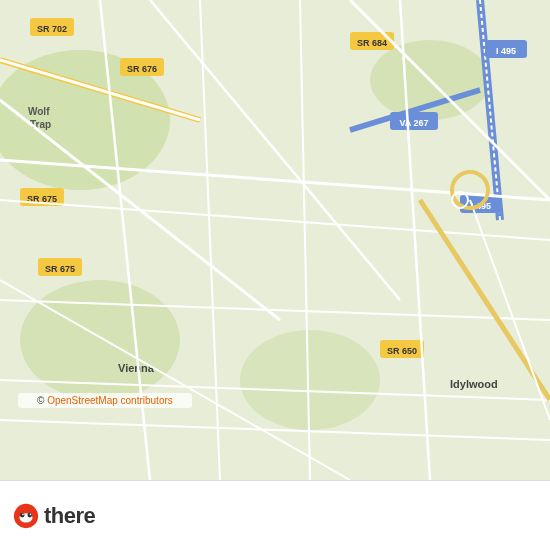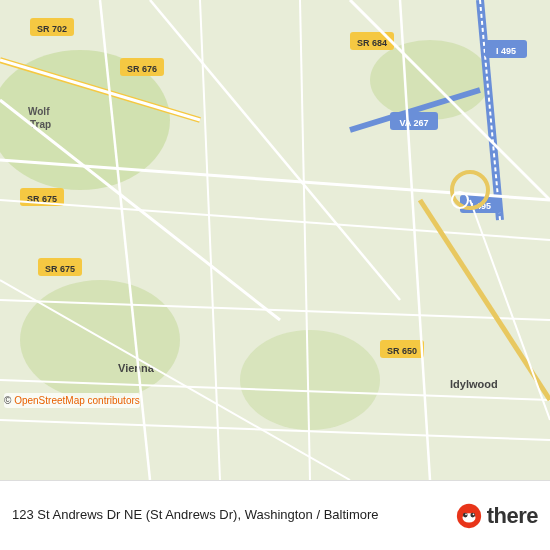--- a/index.html
+++ b/index.html
@@ -75,25 +75,25 @@
       font-size: 13px;
       color: #222;
       font-weight: 500;
       max-width: 380px;
       line-height: 1.4;
     }
 
     #copyright {
       position: absolute;
       bottom: 72px;
-      left: 4px;
+      left: 18px;
       font-size: 10px;
       color: #444;
       background: rgba(255,255,255,0.75);
-      padding: 2px 0;
+      padding: 2px 19px;
       border-radius: 3px;
       z-index: 5;
     }
 
     #copyright a {
       color: #e85f00;
       text-decoration: none;
     }
 
     
@@ -201,23 +201,20 @@
 
 
   <div id="copyright">
     <span>©</span>
     <a href="#"> OpenStreetMap contributors</a>
   </div>
 
 </div>
 
 <div id="bottom-bar">
-  <div id="address-section">
-    <span id="address-text">123 St Andrews Dr NE (St Andrews Dr), Washington / Baltimore</span>
-  </div>
 
   <div id="moovit-logo">
 
     <svg class="moovit-icon" viewBox="0 0 30 30" xmlns="http://www.w3.org/2000/svg">
       <circle cx="15" cy="15" r="13" fill="#e8351a"></circle>
       <ellipse cx="15" cy="17" rx="7" ry="5" fill="#ffffff"></ellipse>
       <circle cx="11" cy="14" r="2.5" fill="#333"></circle>
       <circle cx="19" cy="14" r="2.5" fill="#333"></circle>
       <circle cx="11.8" cy="13.2" r="0.9" fill="#ffffff"></circle>
       <circle cx="19.8" cy="13.2" r="0.9" fill="#ffffff"></circle>

